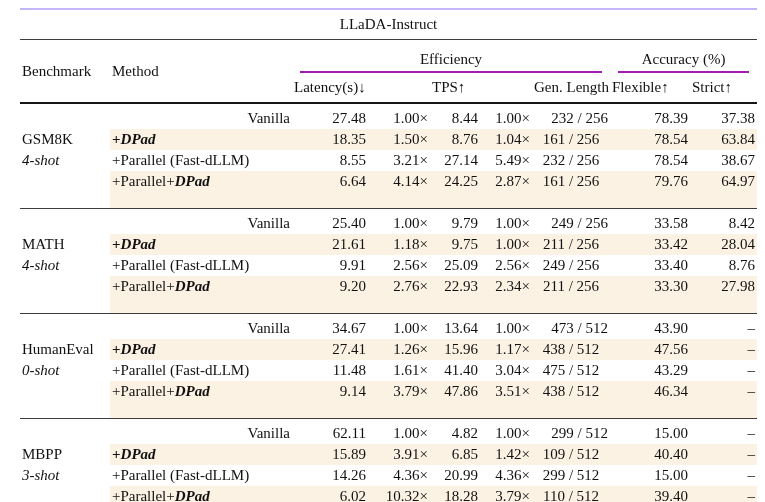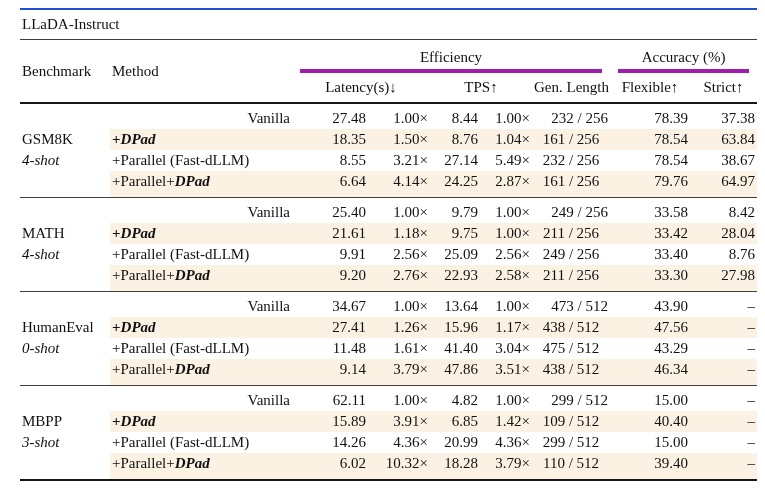--- a/index.html
+++ b/index.html
@@ -26,43 +26,43 @@
     font-size: 15px;
   }
   table.results th, table.results td {
     padding: 0 2px;
     font-weight: normal;
     white-space: nowrap;
     overflow: hidden;
   }
   
   tr.title-row th {
-    border-top: 2px solid #1d4ed8;
+    border-top: 2px solid #c4b5fd;
     border-bottom: 1px solid #3d3d3d;
-    text-align: left;
+    text-align: center;
     height: 29px;
     vertical-align: middle;
   }
   tr.group-row th { height: 33px; vertical-align: middle; }
   tr.group-row th.span-head { vertical-align: bottom; padding: 0; }
   .cmid {
-    border-bottom: 4px solid #a21caf;
+    border-bottom: 2px solid #a21caf;
     padding: 0 0 3px 0;
     margin: 0 8px;
     text-align: center;
   }
-  tr.sub-row th { height: 29px; vertical-align: middle; text-align: center; }
+  tr.sub-row th { height: 29px; vertical-align: middle; text-align: left; }
   thead { border-bottom: 2px solid #161616; }
   th.left { text-align: left; vertical-align: middle; }
   
   tbody { border-top: 1px solid #3d3d3d; }
   tbody:last-of-type { border-bottom: 2px solid #161616; }
   tbody td { height: 21px; vertical-align: middle; }
   tbody tr:first-child td { padding-top: 4px; text-align: right; }
-  tbody tr:last-child td { padding-bottom: 5px; }
+  tbody tr:last-child td { padding-bottom: 16px; }
   td.bench { text-align: left; margin-left: 38px; }
   td.shot { font-style: italic; }
   td.method { text-align: left; }
   td.num { text-align: right; }
   td.center { text-align: center; }
   td.b { font-weight: bold; }
   td.hl { background: var(--hl, #fcf2e4); }
   .bi { font-weight: bold; font-style: italic; }
   .bo { font-weight: bold; }
 </style>
@@ -183,21 +183,21 @@
           <td class="center">249 / 256</td>
           <td class="num">33.40</td>
           <td class="num">8.76</td>
         </tr>
         <tr>
           <td class="bench"></td>
           <td class="method hl"><span>+Parallel+</span><span class="bi">DPad</span></td>
           <td class="num hl b">9.20</td>
           <td class="num hl b">2.76×</td>
           <td class="num hl">22.93</td>
-          <td class="num hl">2.58×</td>
+          <td class="num hl">2.34×</td>
           <td class="center hl">211 / 256</td>
           <td class="num hl">33.30</td>
           <td class="num hl">27.98</td>
         </tr>
       </tbody>
       <tbody>
         <tr>
           <td class="bench"></td>
           <td class="method"><span>Vanilla</span></td>
           <td class="num">34.67</td>

